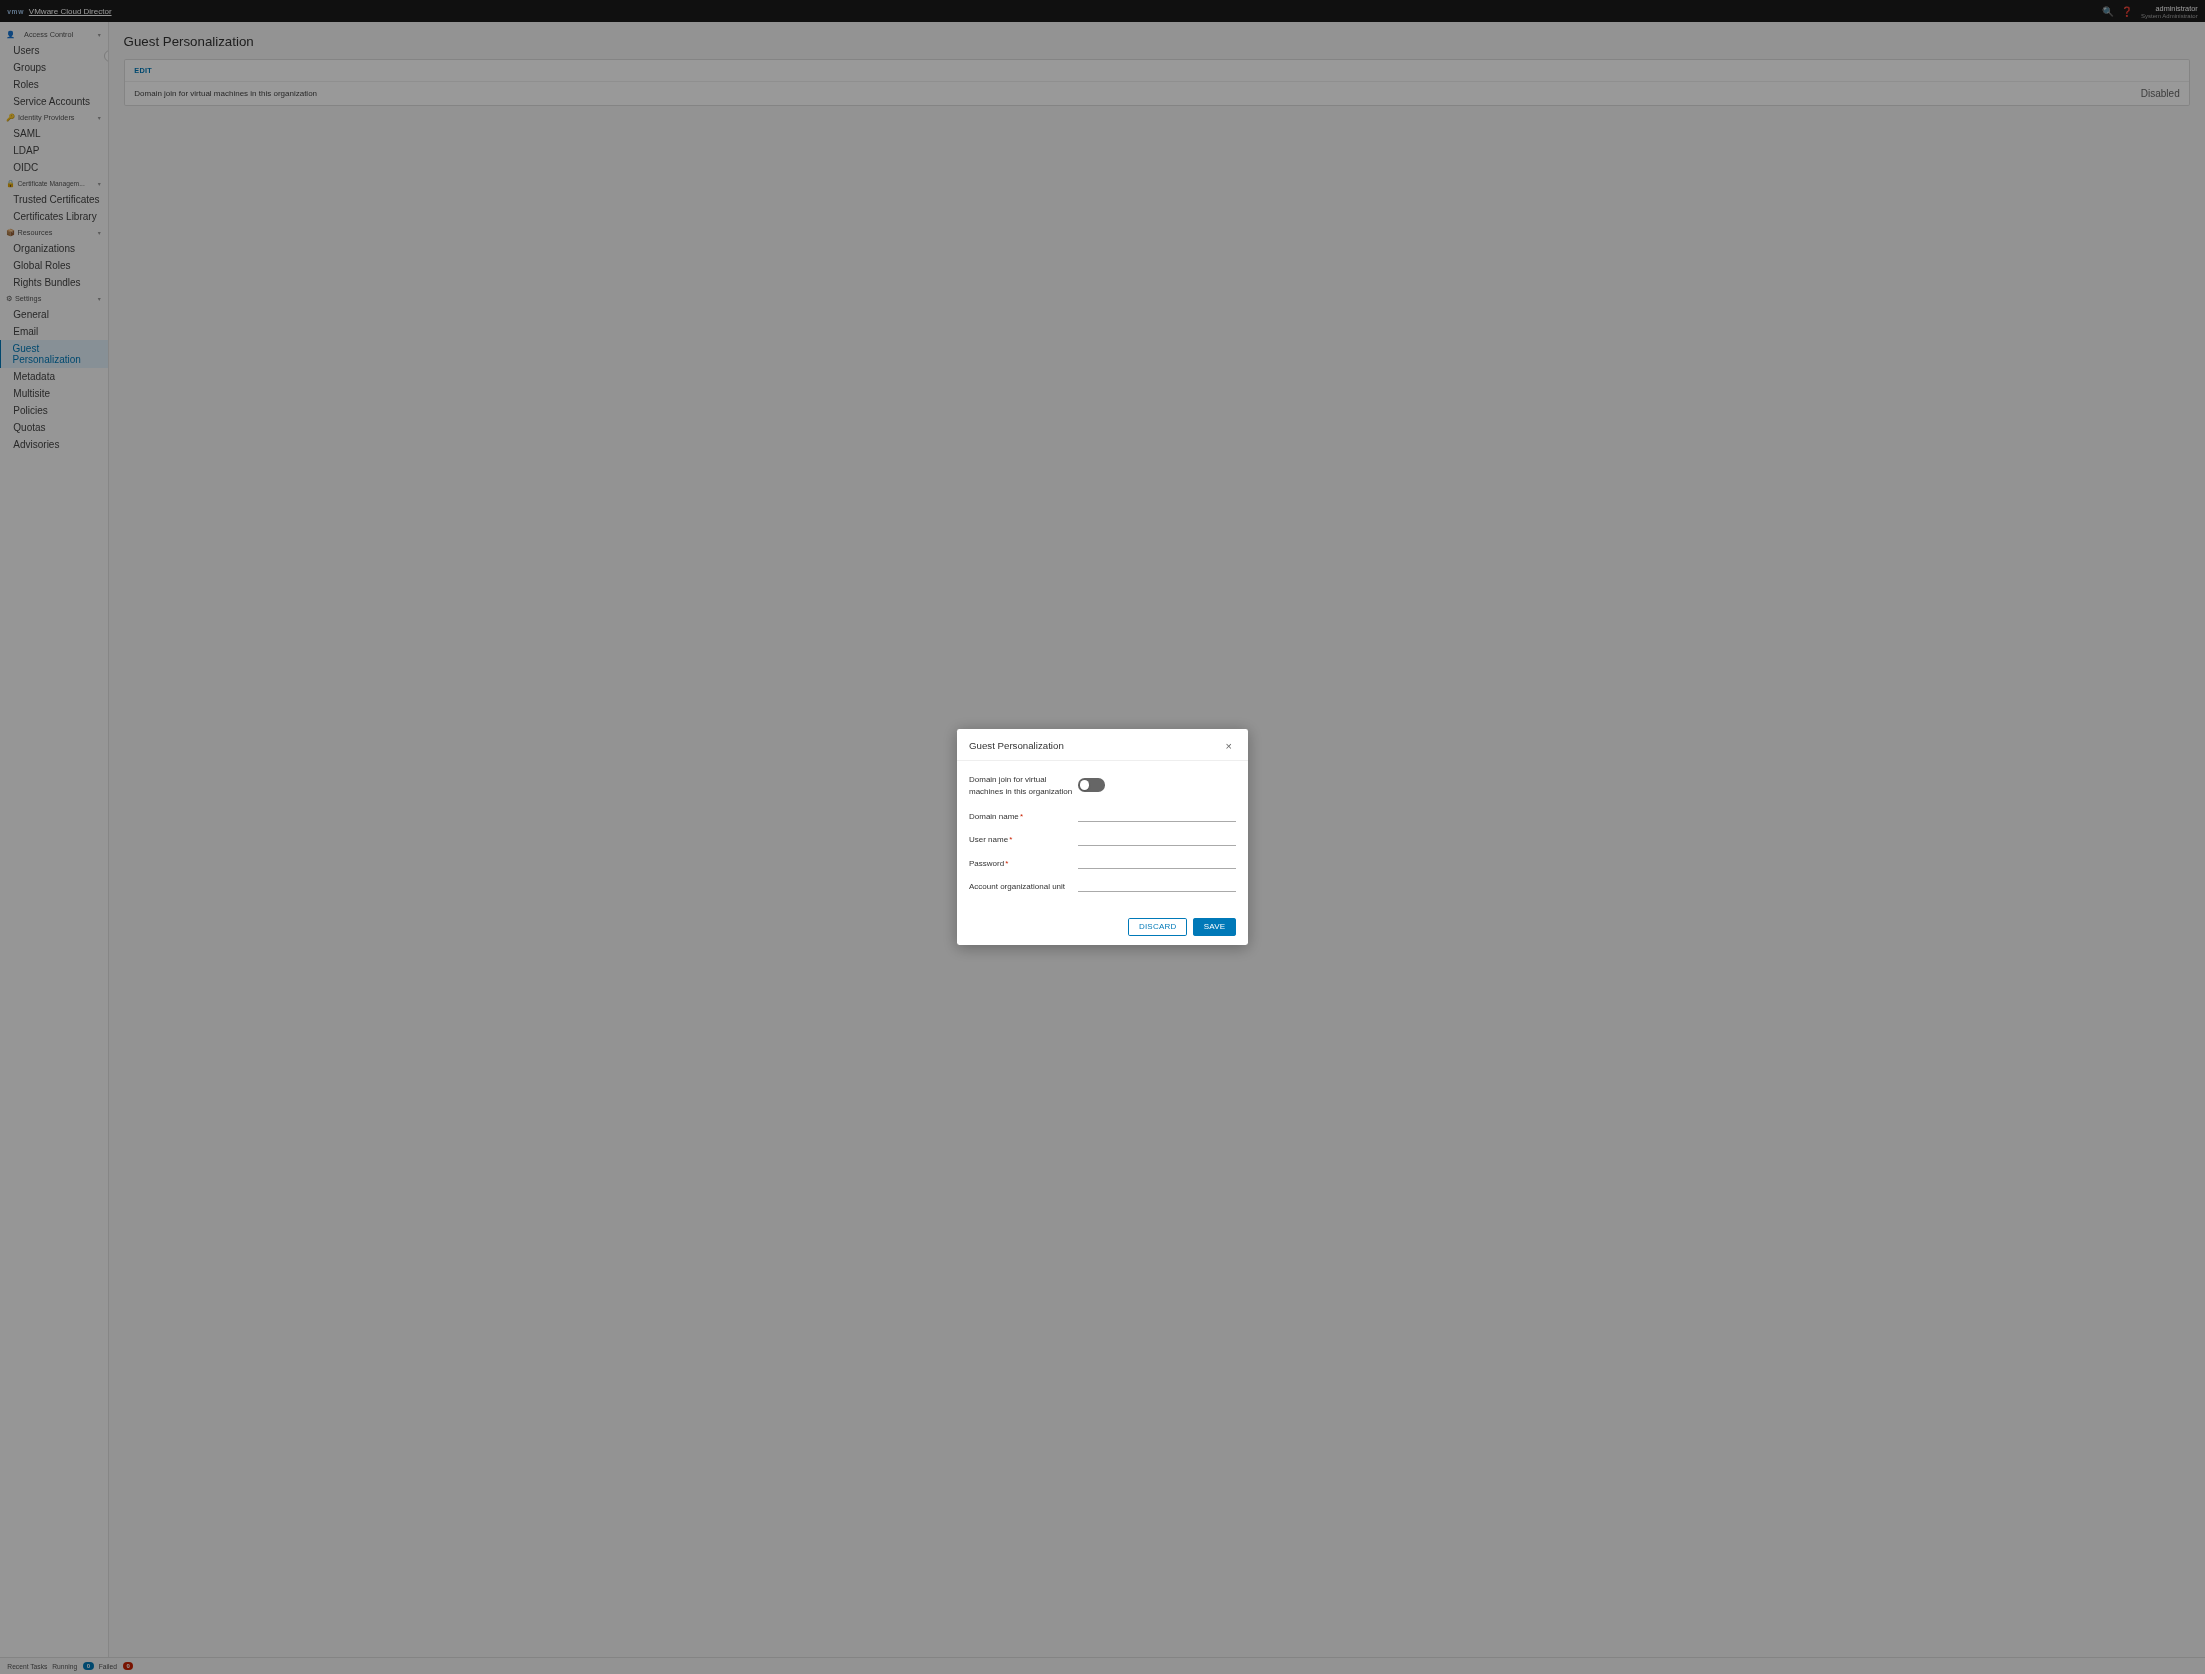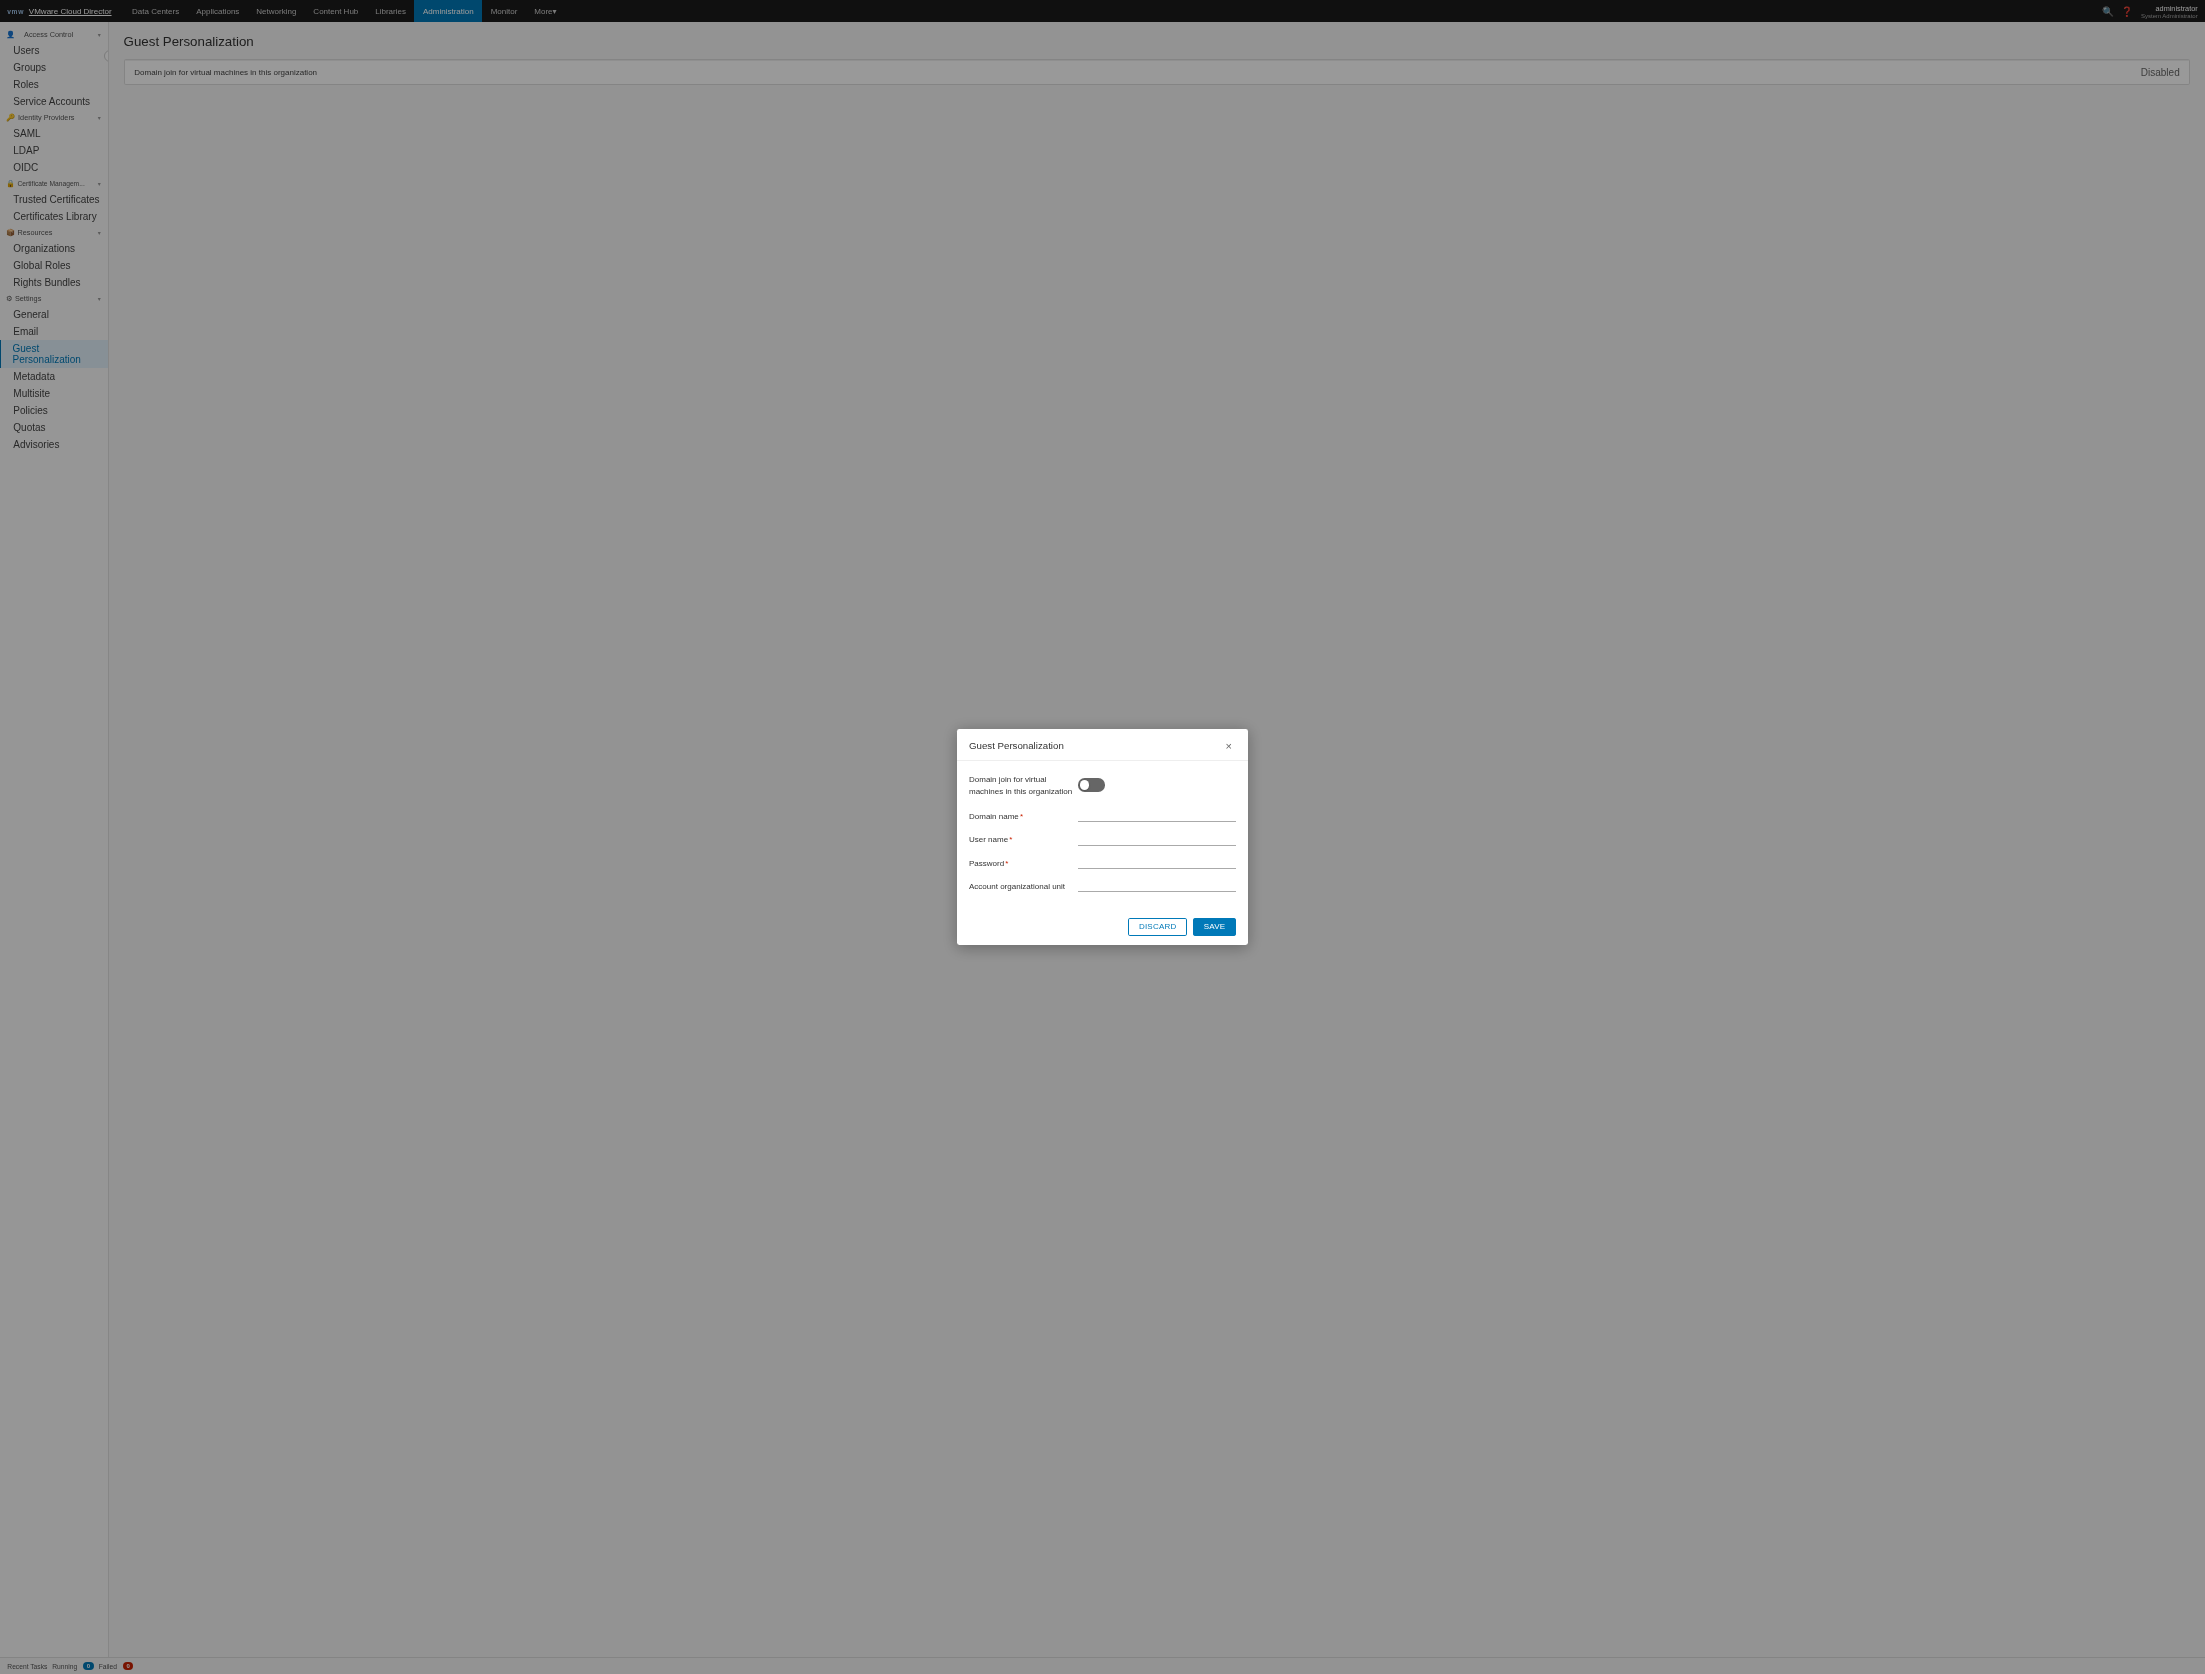--- a/index.html
+++ b/index.html
@@ -325,30 +325,20 @@
     .badge-failed { background: #c92100; }
   </style>
 </head>
 <body>
 
 <nav class="top-nav">
   <div class="brand">
     <span class="vmw">vmw</span>
     <span class="product-name">VMware Cloud Director</span>
   </div>
-  <div class="nav-items">
-    <div class="nav-item">Data Centers</div>
-    <div class="nav-item">Applications</div>
-    <div class="nav-item">Networking</div>
-    <div class="nav-item">Content Hub</div>
-    <div class="nav-item">Libraries</div>
-    <div class="nav-item active">Administration</div>
-    <div class="nav-item">Monitor</div>
-    <div class="nav-item">More▾</div>
-  </div>
   <div class="nav-right">
     <div class="icon-btn">🔍</div>
     <div class="icon-btn">❓</div>
     <div class="user-info">
       <div class="username">administrator</div>
       <div class="role">System Administrator</div>
     </div>
   </div>
 </nav>
 
@@ -404,20 +394,23 @@
     <div class="sidebar-item">Metadata</div>
     <div class="sidebar-item">Multisite</div>
     <div class="sidebar-item">Policies</div>
     <div class="sidebar-item">Quotas</div>
     <div class="sidebar-item">Advisories</div>
   </aside>
 
   <main class="main-content">
     <h1 class="page-title">Guest Personalization</h1>
     <div class="content-card">
+      <div>
+        <span class="edit-link">EDIT</span>
+      </div>
       <div class="content-row">
         <span class="label">Domain join for virtual machines in this organization</span>
         <span class="value">Disabled</span>
       </div>
     </div>
   </main>
 </div>
 
 <div class="overlay">
   <div class="modal">

